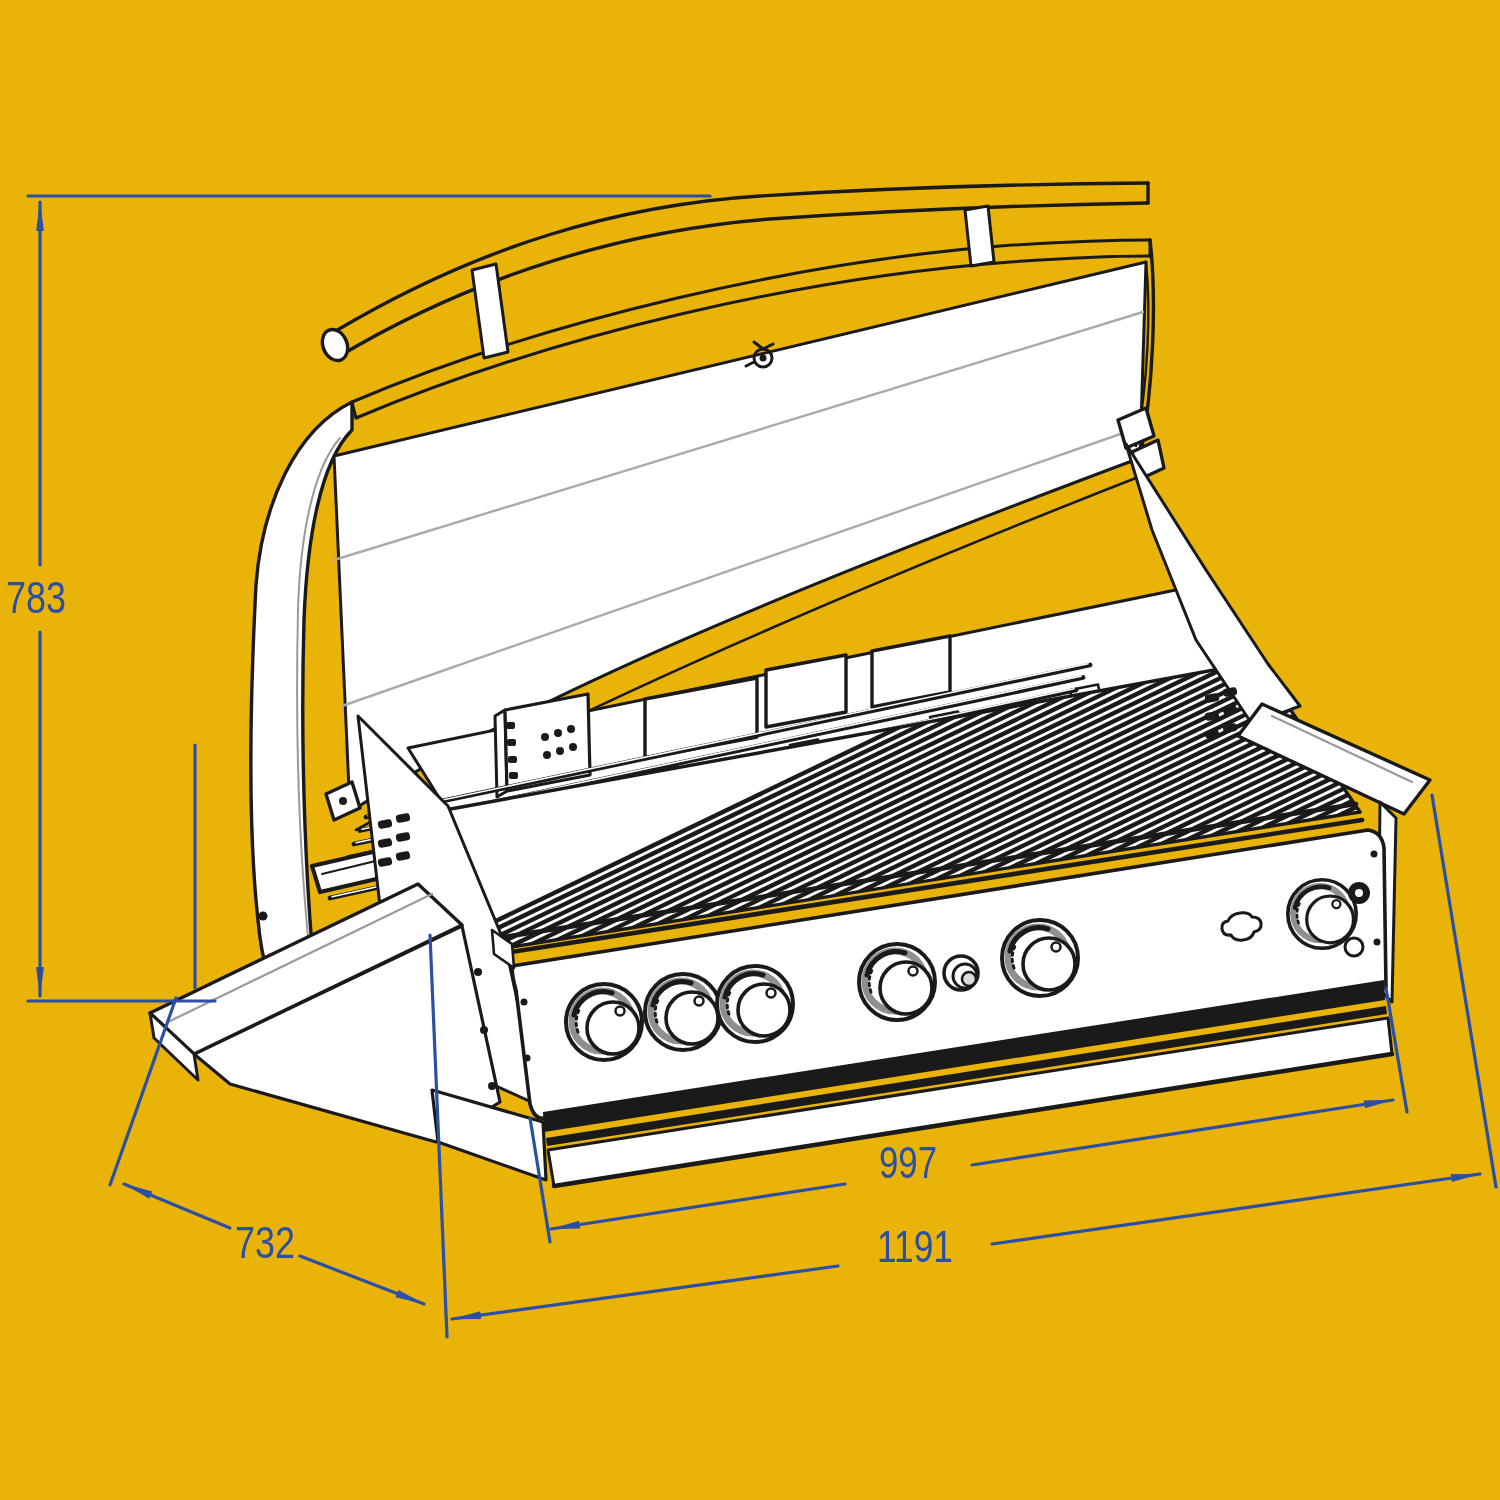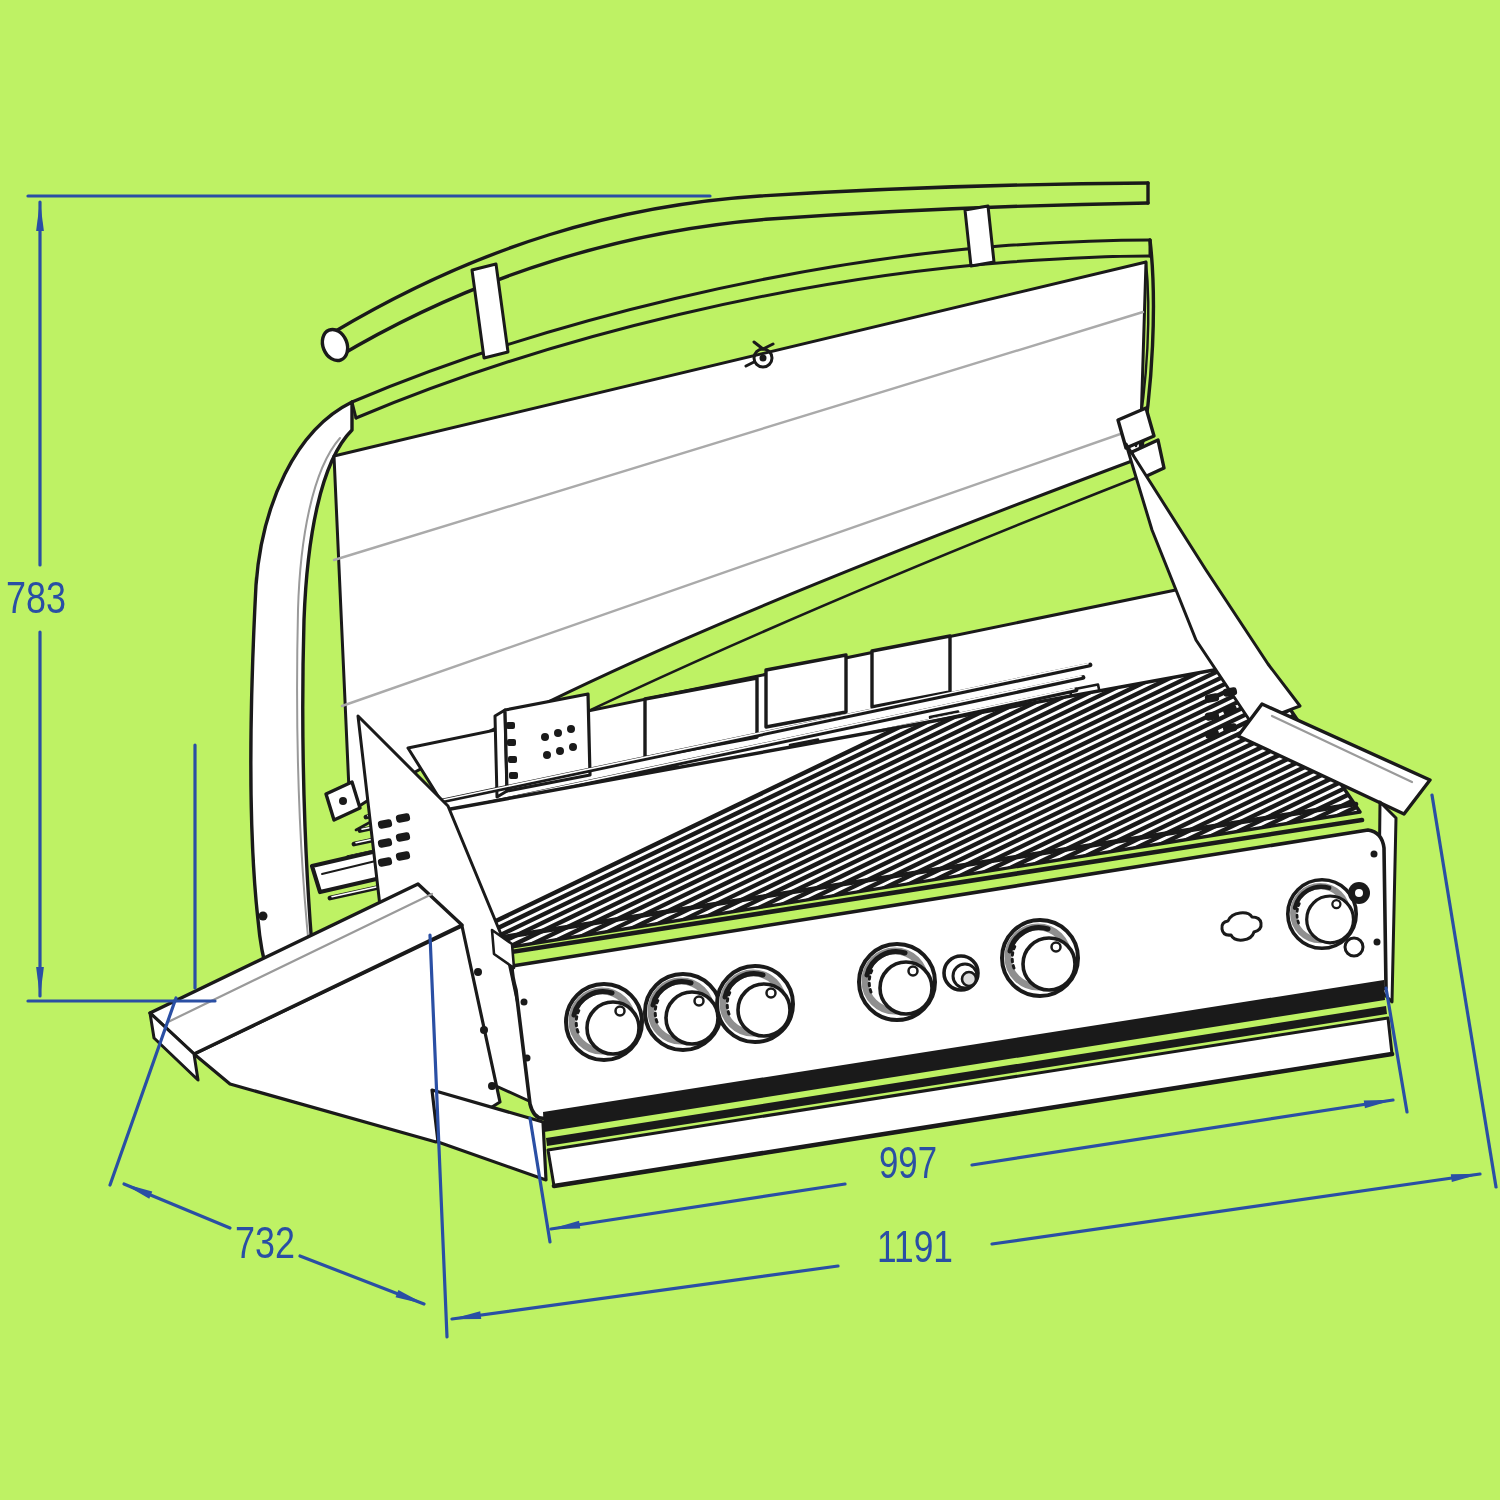--- a/index.html
+++ b/index.html
@@ -1,16 +1,16 @@
 <!DOCTYPE html>
 <html><head>
 <meta charset="utf-8">
 <style>
   html,body{margin:0;padding:0;background:#fff;}
-  #stage{position:relative;width:1500px;height:1500px;background:#bef264;overflow:hidden;
+  #stage{position:relative;width:1500px;height:1500px;background:#eab308;overflow:hidden;
          font-family:"Liberation Sans",sans-serif;}
   svg{position:absolute;left:0;top:0;}
   text.dim{font-family:"Liberation Sans",sans-serif;font-size:45px;fill:#2a4fa4;}
 </style>
 </head>
 <body>
 
 <div id="stage">
 <svg id="art" width="1500" height="1500" viewBox="0 0 1500 1500">
   <defs>

